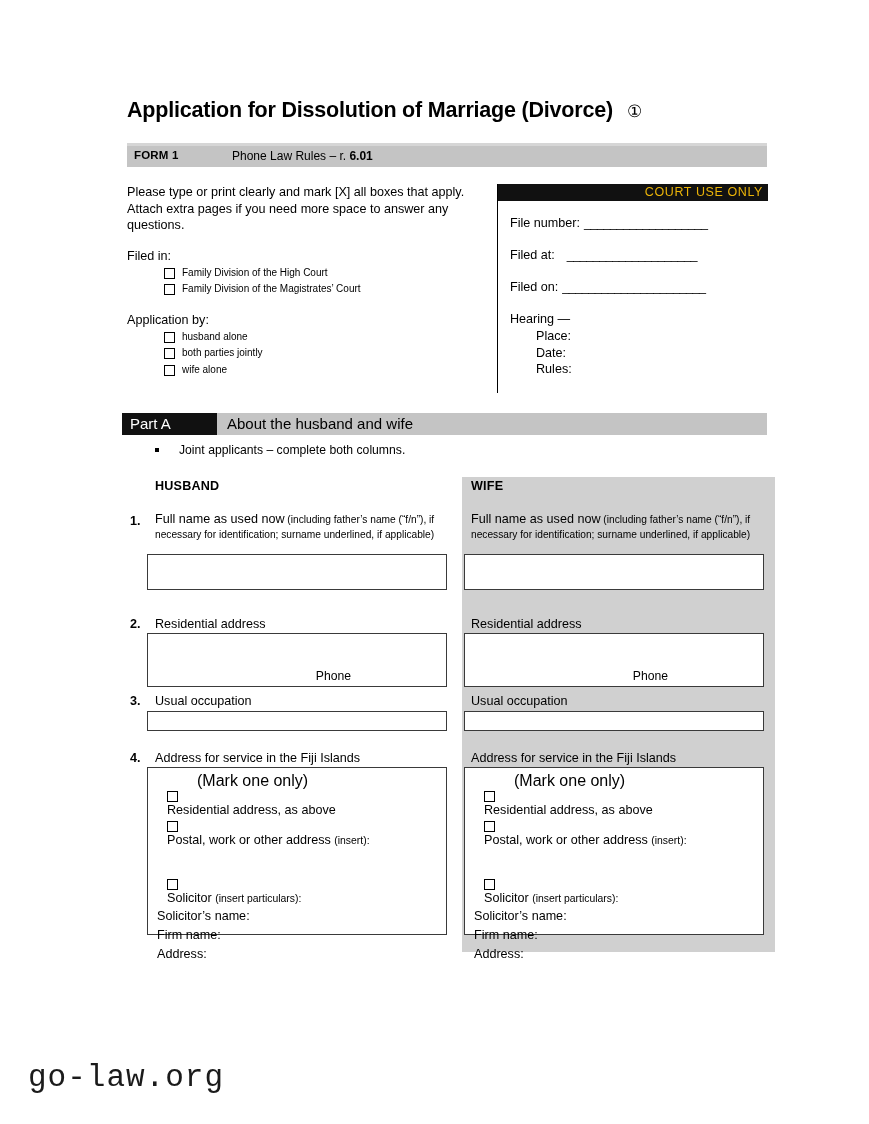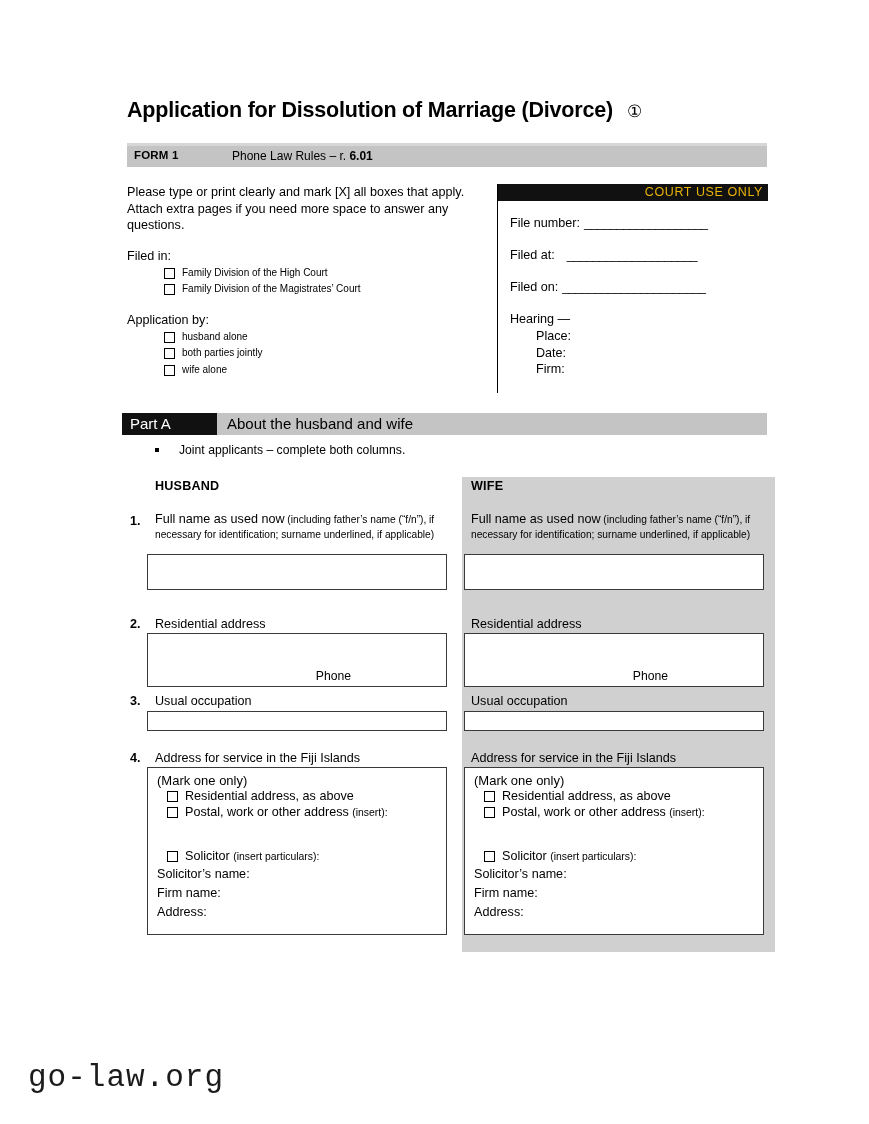--- a/index.html
+++ b/index.html
@@ -263,29 +263,31 @@
   .svc-panel {
     position: absolute;
     border: 1.4px solid #3a3a3a;
     background: #ffffff;
     box-sizing: border-box;
     padding: 6px 9px 0 9px;
     font-size: 12.6px;
     line-height: 16.5px;
   }
   .mark-one {
-    font-size: 13px;
+    font-size: 16px;
     line-height: 13px;
     margin-bottom: 1px;
+    margin-left: 40px;
   }
   .svc-cb-row {
     display: flex;
     align-items: flex-start;
     margin-left: 10px;
     line-height: 16px;
+    flex-direction: column;
   }
   .svc-cb-row .cbox { margin-top: 3px; margin-right: 7px; }
   .ins { font-size: 10.4px; }
   .dashline {
     margin-top: 14px;
     margin-bottom: 1px;
     font-size: 12.6px;
     letter-spacing: -0.6px;
     line-height: 10px;
     white-space: nowrap;
@@ -369,21 +371,21 @@
         <span class="rule" style="margin-left:8px">____________________</span>
       </div>
       <div class="court-line">
         <span class="lbl">Filed on:</span>
         <span class="rule">______________________</span>
       </div>
       <div>
         <div class="hearing-head">Hearing —</div>
         <div class="hearing-sub">Place:</div>
         <div class="hearing-sub">Date:</div>
-        <div class="hearing-sub">Firm:</div>
+        <div class="hearing-sub">Rules:</div>
       </div>
     </div>
   </div>
 
   <div class="part-bar">
     <div class="part-tag">Part A</div>
     <div class="part-title">About the husband and wife</div>
   </div>
 
   <div class="bullets">

